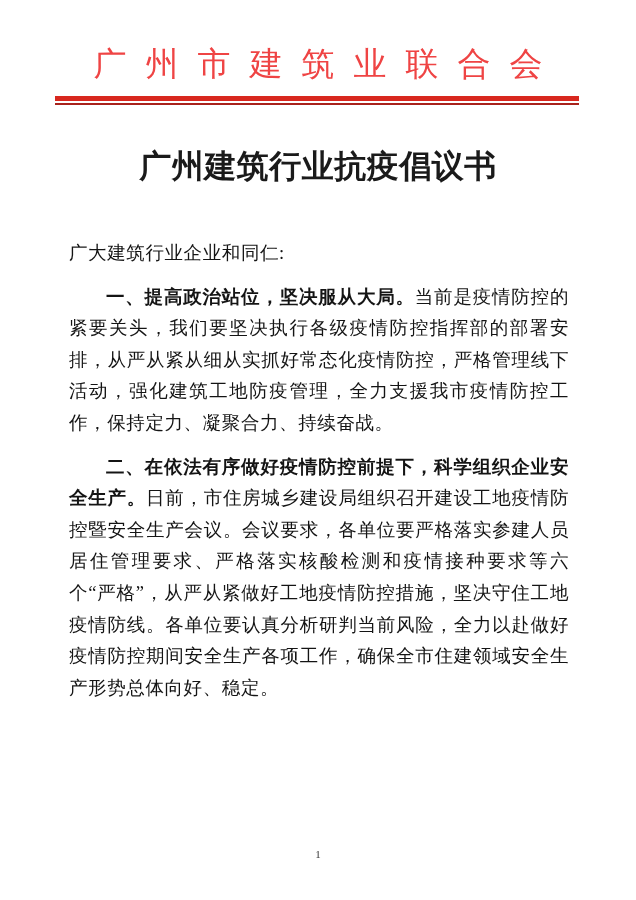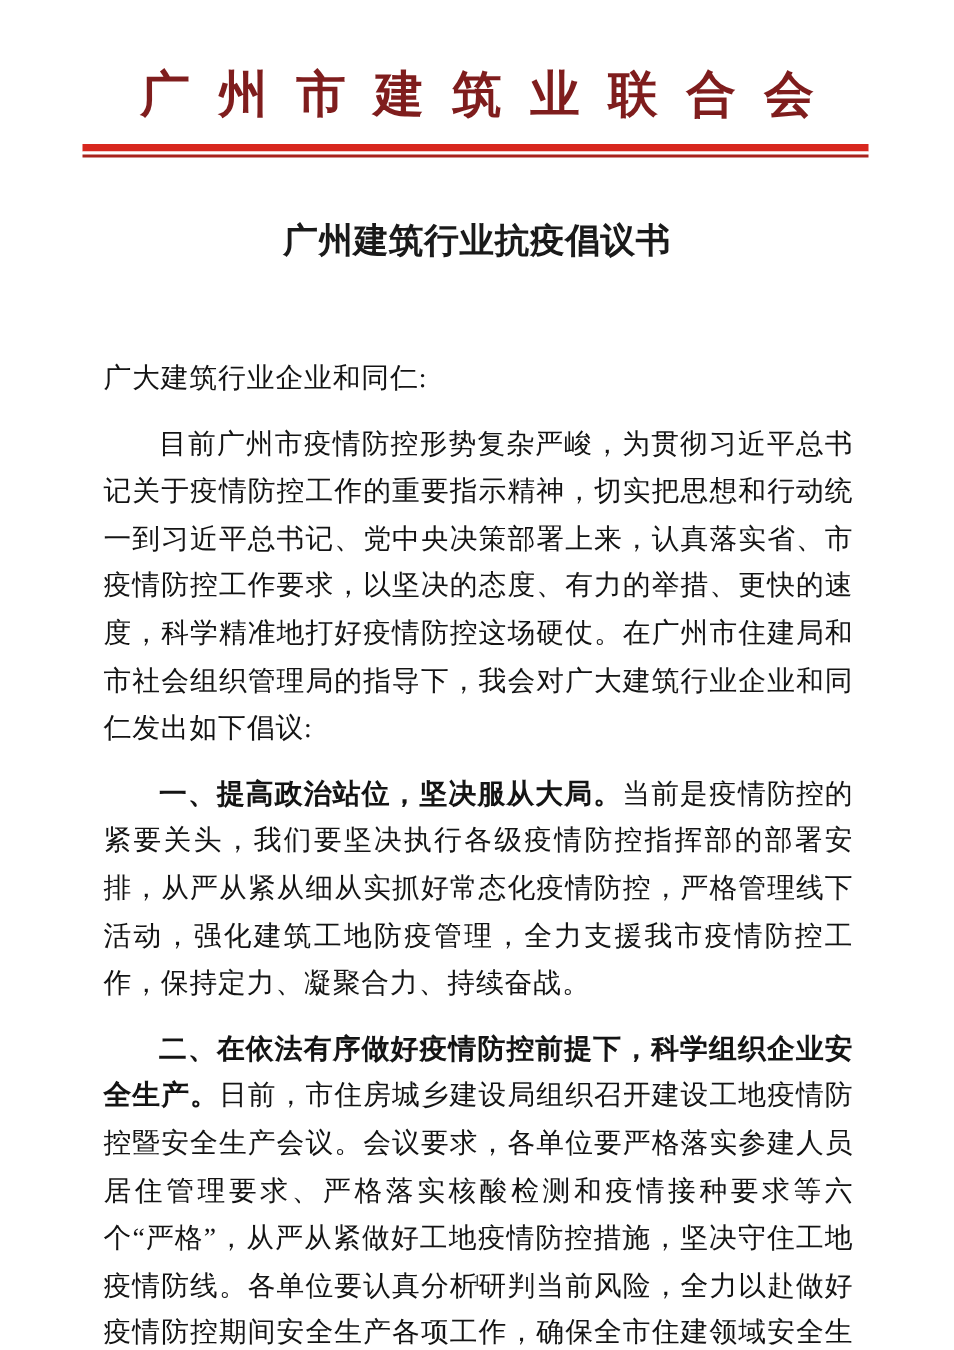--- a/index.html
+++ b/index.html
@@ -24,24 +24,24 @@
 
   
   .letterhead {
     position: absolute;
     left: 0;
     top: 44px;
     width: 636px;
     text-align: center;
   }
   .letterhead-title {
-    color: #7f1d1d;
+    color: #ef4444;
     font-family: "Liberation Serif", "DejaVu Serif", serif;
     font-size: 33px;
-    font-weight: 700;
+    font-weight: 400;
     letter-spacing: 19px;
     text-indent: 19px;
     line-height: 1.25;
     white-space: nowrap;
     -webkit-font-smoothing: antialiased;
   }
 
   .rule-wrap {
     position: absolute;
     left: 55px;
@@ -65,21 +65,21 @@
   }
 
   
   .doc-title {
     position: absolute;
     left: 0;
     top: 146px;
     width: 636px;
     text-align: center;
     font-family: "Liberation Serif", "DejaVu Serif", serif;
-    font-size: 23px;
+    font-size: 32px;
     font-weight: 700;
     color: #1a1a1a;
     letter-spacing: 0.5px;
     line-height: 1.3;
   }
 
   
   .body-block {
     position: absolute;
     left: 57px;
@@ -133,23 +133,20 @@
     <div class="rule-gap"></div>
     <div class="rule-thin"></div>
   </div>
 
   <div class="doc-title">广州建筑行业抗疫倡议书</div>
 
   <div class="body-block">
 
     <p class="para salutation">广大建筑行业企业和同仁:</p>
 
-    <p class="para indent">
-      <span class="lead"></span><span>目前广州市疫情防控形势复杂严峻，为贯彻习近平总书记关于疫情防控工作的重要指示精神，切实把思想和行动统一到习近平总书记、党中央决策部署上来，认真落实省、市疫情防控工作要求，以坚决的态度、有力的举措、更快的速度，科学精准地打好疫情防控这场硬仗。在广州市住建局和市社会组织管理局的指导下，我会对广大建筑行业企业和同仁发出如下倡议:</span>
-    </p>
 
     <p class="para indent">
       <span class="lead">一、提高政治站位，坚决服从大局。</span><span>当前是疫情防控的紧要关头，我们要坚决执行各级疫情防控指挥部的部署安排，从严从紧从细从实抓好常态化疫情防控，严格管理线下活动，强化建筑工地防疫管理，全力支援我市疫情防控工作，保持定力、凝聚合力、持续奋战。</span>
     </p>
 
     <p class="para indent">
       <span class="lead">二、在依法有序做好疫情防控前提下，科学组织企业安全生产。</span><span>日前，市住房城乡建设局组织召开建设工地疫情防控暨安全生产会议。会议要求，各单位要严格落实参建人员居住管理要求、严格落实核酸检测和疫情接种要求等六个“严格”，从严从紧做好工地疫情防控措施，坚决守住工地疫情防线。各单位要认真分析研判当前风险，全力以赴做好疫情防控期间安全生产各项工作，确保全市住建领域安全生产形势总体向好、稳定。</span>
     </p>
 
   </div>

